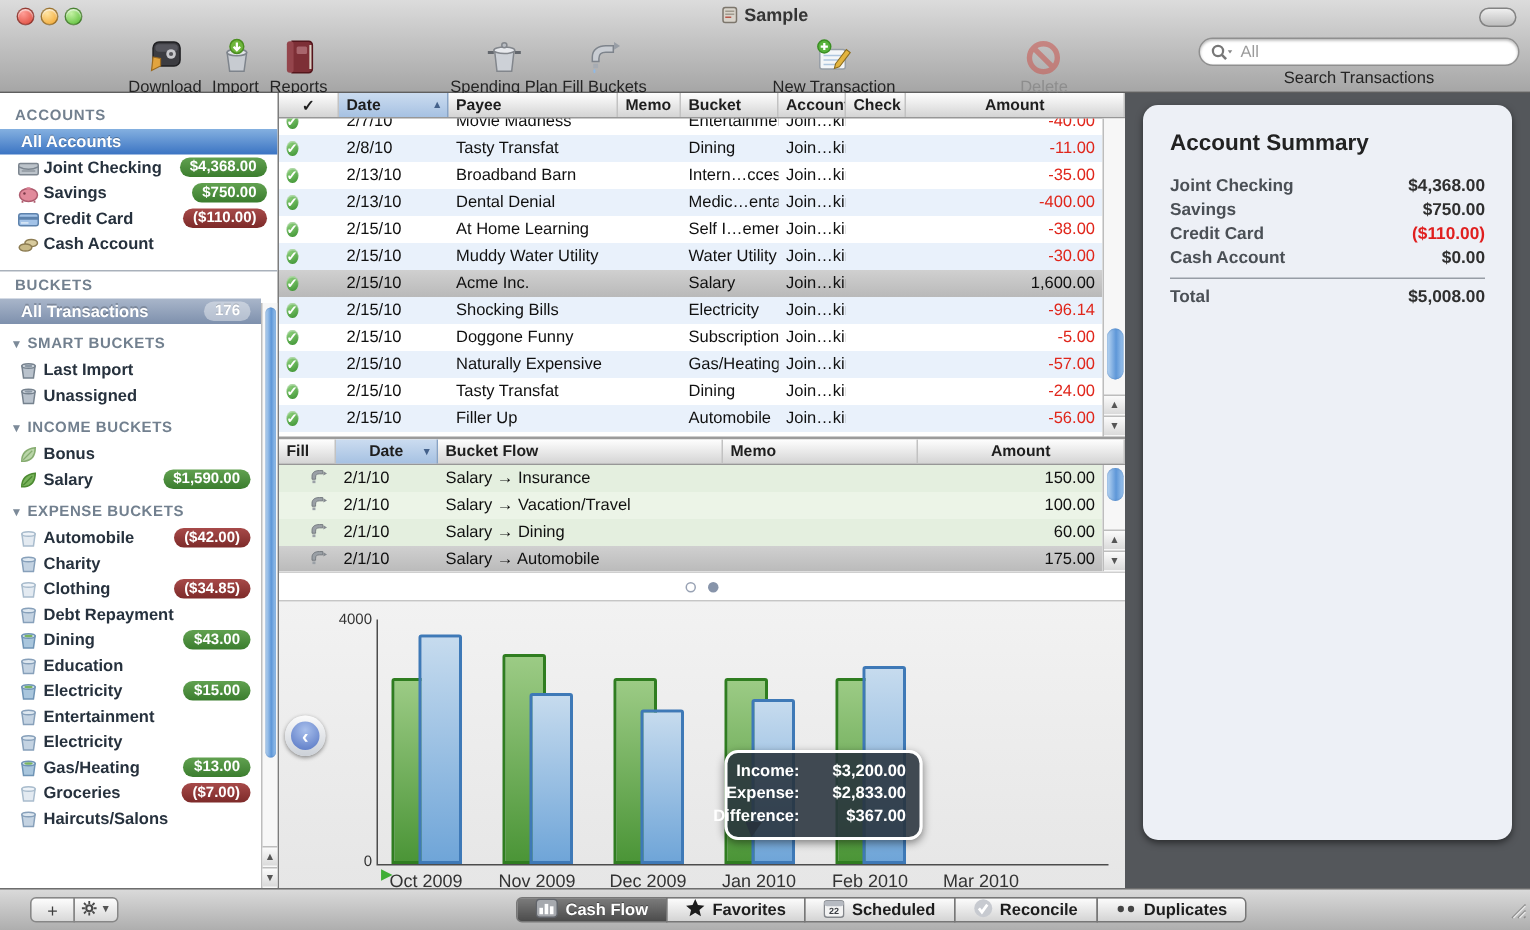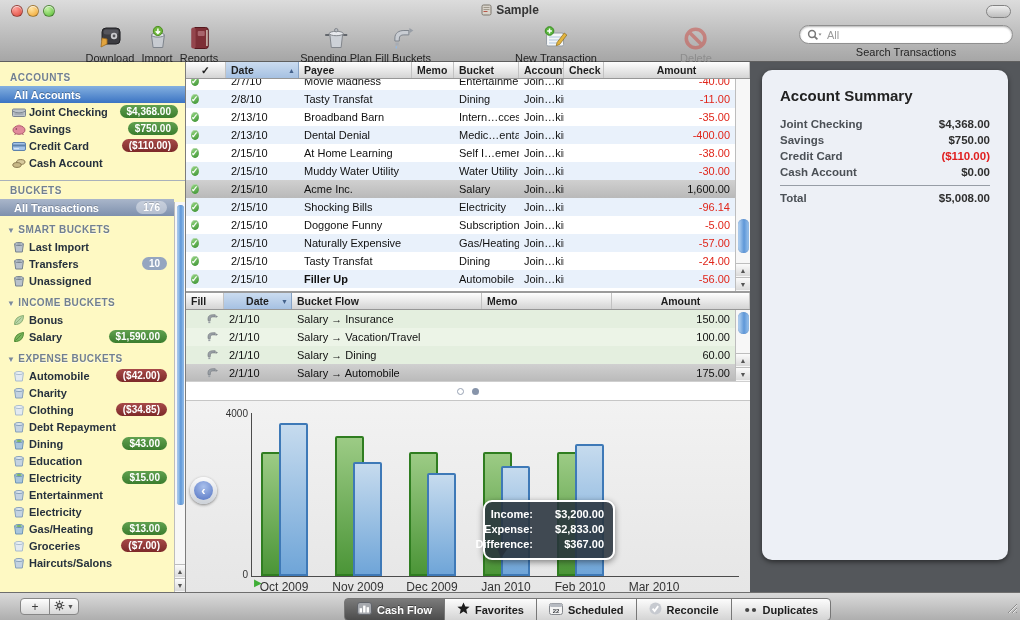--- a/index.html
+++ b/index.html
@@ -25,21 +25,21 @@
   .tb-btn.disabled{color:#8d8d8d;}
   .tb-btn.disabled .ic{opacity:.55;}
   #search-wrap{position:absolute;top:25px;right:7px;width:214px;text-align:center;}
   #search-field{height:19px;border-radius:10px;background:#fff;border:1px solid #8f8f8f;
      box-shadow:inset 0 1px 2px rgba(0,0,0,.3);display:flex;align-items:center;padding:0 7px;}
   #search-field .q{display:flex;align-items:center;margin-right:4px;}
   #search-field .val{font-size:11px;color:#9b9b9b;}
   #search-label{font-size:11px;color:#242424;margin-top:2px;}
 
   
-  #sidebar{position:absolute;left:0;top:62px;width:186px;height:530px;background:#fef9c3;
+  #sidebar{position:absolute;left:0;top:62px;width:186px;height:530px;background:#ffffff;
      border-right:1px solid #7c7c7c;overflow:hidden;}
   .sec-h{height:16px;line-height:16px;padding-left:10px;font-size:10px;font-weight:bold;color:#72808f;
      letter-spacing:.5px;text-shadow:0 1px 0 rgba(255,255,255,.65);}
   .grp-h{height:16px;line-height:16px;padding-left:7px;font-size:10px;font-weight:bold;color:#72808f;
      letter-spacing:.4px;text-shadow:0 1px 0 rgba(255,255,255,.65);margin-top:6px;}
   .grp-h .tri{font-size:8px;margin-right:3px;color:#7c8a99;}
   .sb-row{height:17px;display:flex;align-items:center;padding:0 7px 0 12px;font-size:11px;font-weight:bold;color:#26313d;}
   .sb-row .ic{width:17px;flex:none;display:flex;align-items:center;}
   .sb-row .lbl{flex:1;white-space:nowrap;overflow:hidden;}
   .sb-row.sel-blue{background:linear-gradient(#84b0e0 0%,#3b74c3 100%);color:#fff;text-shadow:0 -1px 0 rgba(0,0,0,.3);}
@@ -124,21 +124,21 @@
   
   #bottombar{position:absolute;left:0;bottom:0;width:1020px;height:28px;
      background:linear-gradient(#dadada,#aeaeae);border-top:1px solid #6e6e6e;}
   #side-btns{position:absolute;left:21px;top:5px;display:flex;}
   .sbtn{width:30px;height:17px;background:linear-gradient(#fdfdfd,#d8d8d8);border:1px solid #878787;
      display:flex;align-items:center;justify-content:center;font-size:12px;color:#3d3d3d;margin-left:-1px;}
   .sbtn.first{border-radius:4px 0 0 4px;}
   .sbtn.last{border-radius:0 4px 4px 0;}
   .sbtn .dd{font-size:7px;margin-left:2px;color:#555;}
   #segmented{position:absolute;left:345px;top:5px;display:flex;}
-  .seg{height:23px;padding:4px 12px;display:flex;align-items:center;gap:5px;font-size:11px;font-weight:bold;
+  .seg{height:17px;padding:4px 12px;display:flex;align-items:center;gap:5px;font-size:11px;font-weight:bold;
      color:#1d1d1d;background:linear-gradient(#fcfcfc,#d4d4d4);border:1px solid #777;margin-left:-1px;}
   .seg.sel{background:linear-gradient(#7b7b7b,#4c4c4c);color:#fff;text-shadow:0 -1px 0 rgba(0,0,0,.4);}
   .seg.first{border-radius:4px 0 0 4px;}
   .seg.last{border-radius:0 4px 4px 0;}
   #grip{position:absolute;right:2px;bottom:2px;}
 </style>
 </head>
 <body>
 
 <div id="window">
@@ -321,31 +321,20 @@
           <span class="lbl">Last Import</span>
         </div>
         <div class="sb-row">
           <span class="ic">
             <svg width="14" height="14" viewBox="0 0 14 14">
               <path d="M2.6 4 L11.4 4 L10.3 12 L3.7 12 Z" fill="#b9c2cc" stroke="#76828e"></path>
               <ellipse cx="7" cy="4" rx="4.4" ry="1.5" fill="#d3dae1" stroke="#76828e"></ellipse>
               <ellipse cx="7" cy="4" rx="2.6" ry=".8" fill="#8c99a6"></ellipse>
             </svg>
           </span>
-          <span class="lbl">Transfers</span>
-          <span class="badge count">10</span>
-        </div>
-        <div class="sb-row">
-          <span class="ic">
-            <svg width="14" height="14" viewBox="0 0 14 14">
-              <path d="M2.6 4 L11.4 4 L10.3 12 L3.7 12 Z" fill="#b9c2cc" stroke="#76828e"></path>
-              <ellipse cx="7" cy="4" rx="4.4" ry="1.5" fill="#d3dae1" stroke="#76828e"></ellipse>
-              <ellipse cx="7" cy="4" rx="2.6" ry=".8" fill="#8c99a6"></ellipse>
-            </svg>
-          </span>
           <span class="lbl">Unassigned</span>
         </div>
         <div class="grp-h"><span class="tri">▼</span><span>INCOME BUCKETS</span></div>
         <div class="sb-row">
           <span class="ic">
             <svg width="14" height="14" viewBox="0 0 14 14">
               <path d="M2.5 11.5 Q2.5 3.5 11.5 2.5 Q11.5 10.5 4.5 11.5 Z" fill="#b9d5a8" stroke="#86ac70"></path>
               <path d="M3.5 10.5 Q6 8 9.5 4.5" stroke="#86ac70" fill="none" stroke-width=".8"></path>
             </svg>
           </span>
@@ -622,21 +611,21 @@
           <div class="cell" style="width: 113px;">Tasty Transfat</div>
           <div class="cell" style="width: 42px;"></div>
           <div class="cell" style="width: 65px;">Dining</div>
           <div class="cell" style="width: 45px;">Join…king</div>
           <div class="cell" style="width: 40px;"></div>
           <div class="cell r neg" style="width: 131px;">-24.00</div>
         </div>
         <div class="row alt">
           <div class="cell" style="width: 40px;"><span class="chk">✓</span></div>
           <div class="cell" style="width: 73px;">2/15/10</div>
-          <div class="cell" style="width: 113px; font-weight: bold;">Filler Up</div>
+          <div class="cell" style="width: 113px;">Filler Up</div>
           <div class="cell" style="width: 42px;"></div>
           <div class="cell" style="width: 65px;">Automobile</div>
           <div class="cell" style="width: 45px;">Join…king</div>
           <div class="cell" style="width: 40px;"></div>
           <div class="cell r neg" style="width: 131px;">-56.00</div>
         </div>
       </div>
     <div class="vscroll" style="left:549px;top:17px;width:15px;height:212px;">
       <div class="vthumb" style="top:140px;height:34px;width:11px;"></div>
       <div class="varr" style="top:184px;width:14px;">▲</div>

